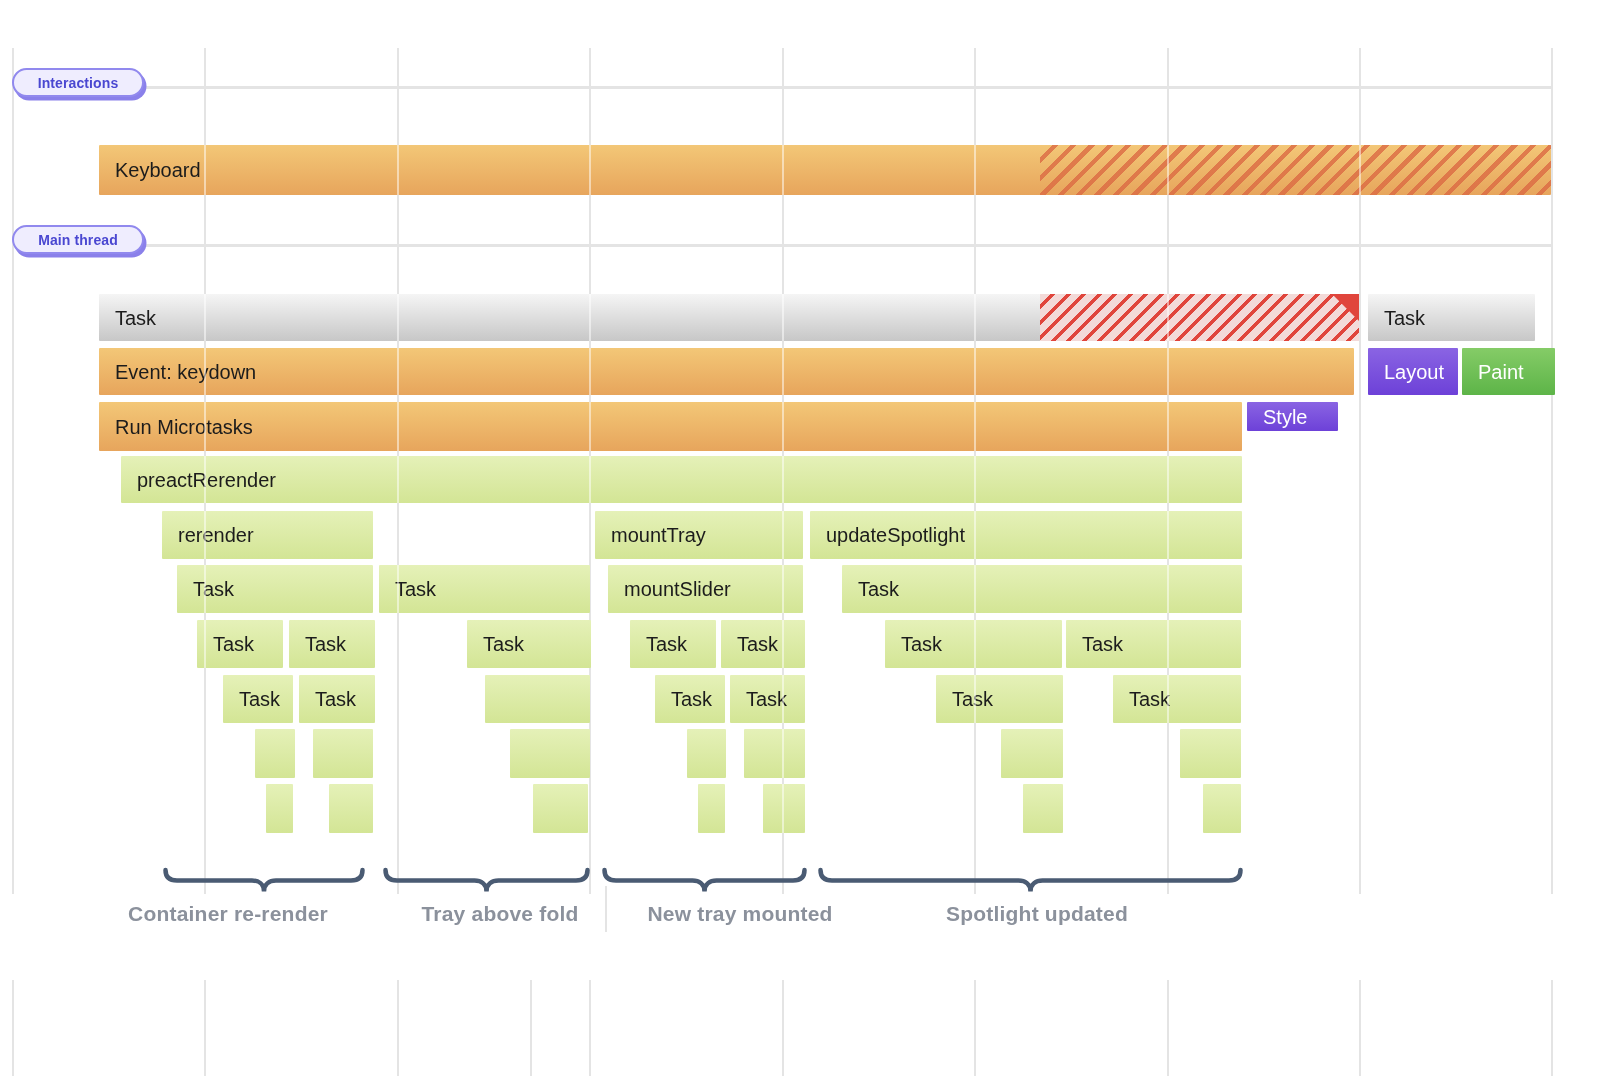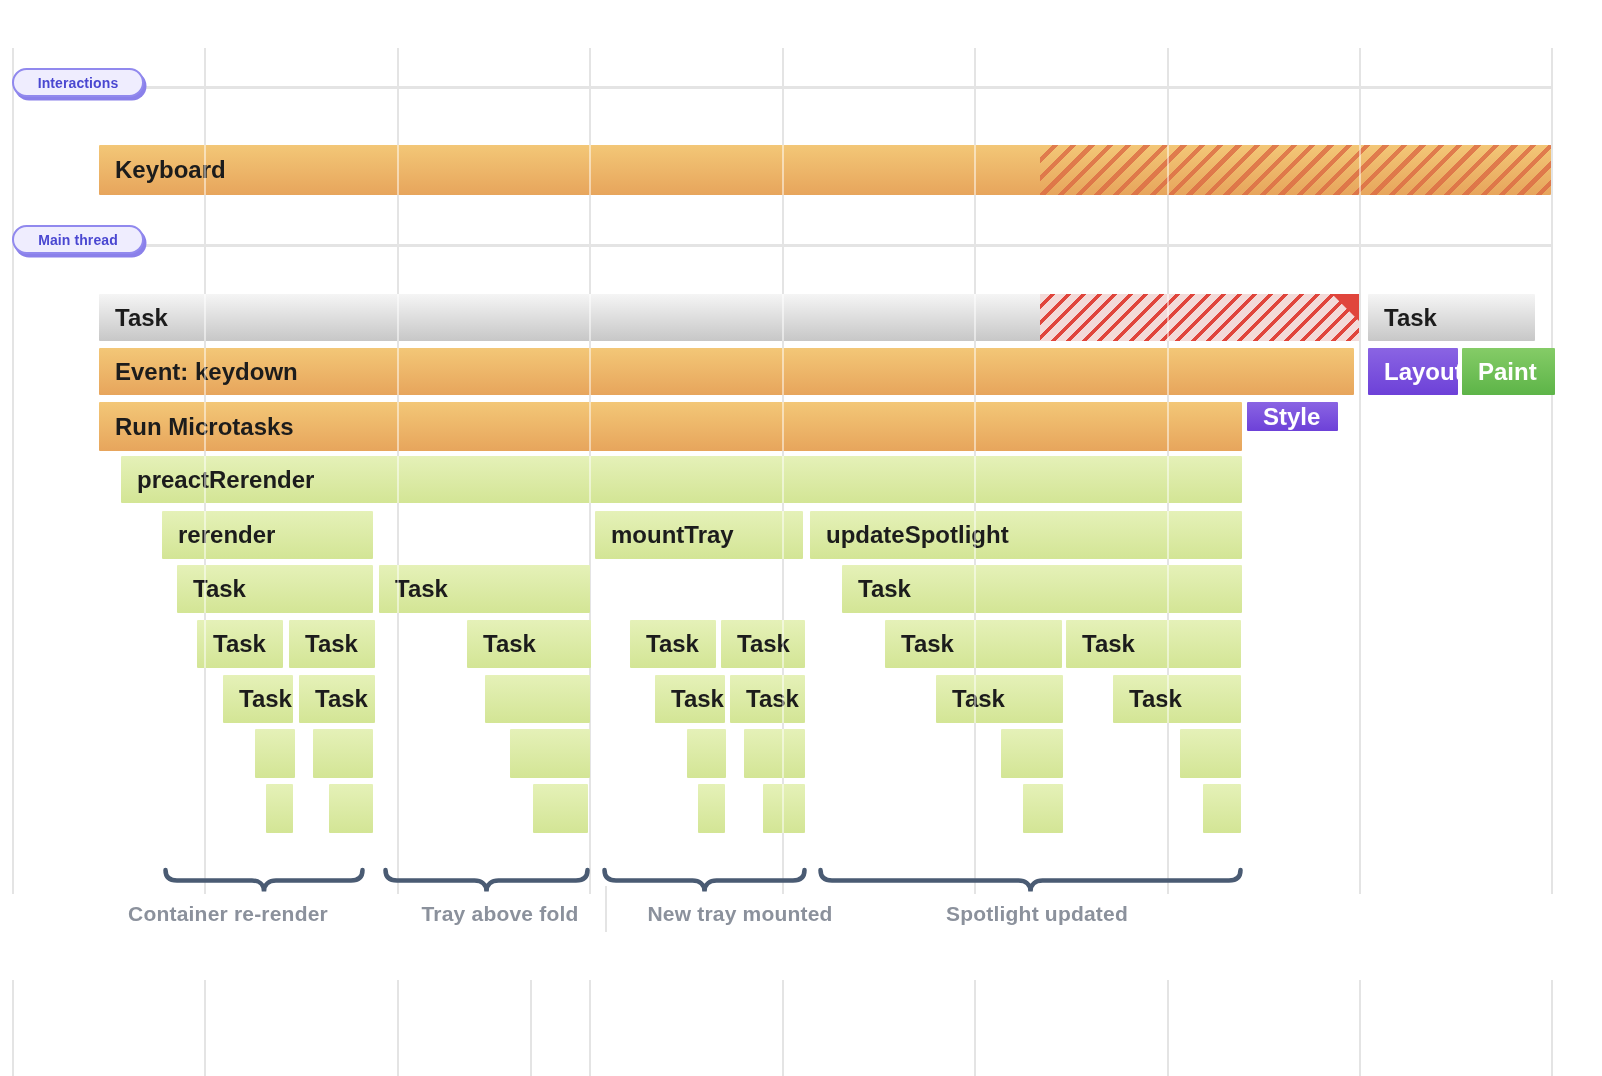--- a/index.html
+++ b/index.html
@@ -15,21 +15,21 @@
 
   .pill{
     position:absolute;z-index:4;box-sizing:border-box;
     background:var(--pill_bg);border:2px solid var(--pill_border);color:var(--pill_text);
     border-radius:16px;font-size:14px;font-weight:bold;letter-spacing:.1px;
     display:flex;align-items:center;justify-content:center;
     box-shadow:2.5px 3.5px 0 var(--pill_shadow);
   }
 
   .bar{
-    position:absolute;z-index:1;font-size:24px;font-weight:700;color:var(--bar_text);
+    position:absolute;z-index:1;font-size:20px;font-weight:400;color:var(--bar_text);
     border-radius:1px;
   }
   .bar > span{
     position:absolute;left:16px;top:50%;transform:translateY(-50%);
     white-space:nowrap;z-index:2;
   }
   .k-orange{background:linear-gradient(180deg,var(--orange_top),var(--orange_bottom));}
   .k-gray  {background:linear-gradient(180deg,var(--gray_top),var(--gray_bottom));}
   .k-purple{background:linear-gradient(180deg,var(--purple_top),var(--purple_bottom));color:#fff;}
   .k-paint {background:linear-gradient(180deg,var(--paint_top),var(--paint_bottom));color:#fff;}
@@ -160,20 +160,24 @@
       <div class="gl" style="left: 357px;"></div>
     </div>
     <div class="bar k-flame" style="left: 177px; top: 531px; width: 196px; height: 48px;">
       <span>Task</span>
       <div class="gl" style="left: 27px;"></div>
     </div>
     <div class="bar k-flame" style="left: 379px; top: 531px; width: 211px; height: 48px;">
       <span>Task</span>
       <div class="gl" style="left: 18px;"></div>
     </div>
+    <div class="bar k-flame" style="left: 608px; top: 531px; width: 195px; height: 48px;">
+      <span>mountSlider</span>
+      <div class="gl" style="left: 174px;"></div>
+    </div>
     <div class="bar k-flame" style="left: 842px; top: 531px; width: 400px; height: 48px;">
       <span>Task</span>
       <div class="gl" style="left: 132px;"></div>
       <div class="gl" style="left: 325px;"></div>
     </div>
     <div class="bar k-flame" style="left: 197px; top: 586px; width: 86px; height: 48px;">
       <span>Task</span>
       <div class="gl" style="left: 7px;"></div>
     </div>
     <div class="bar k-flame" style="left: 289px; top: 586px; width: 86px; height: 48px;">

